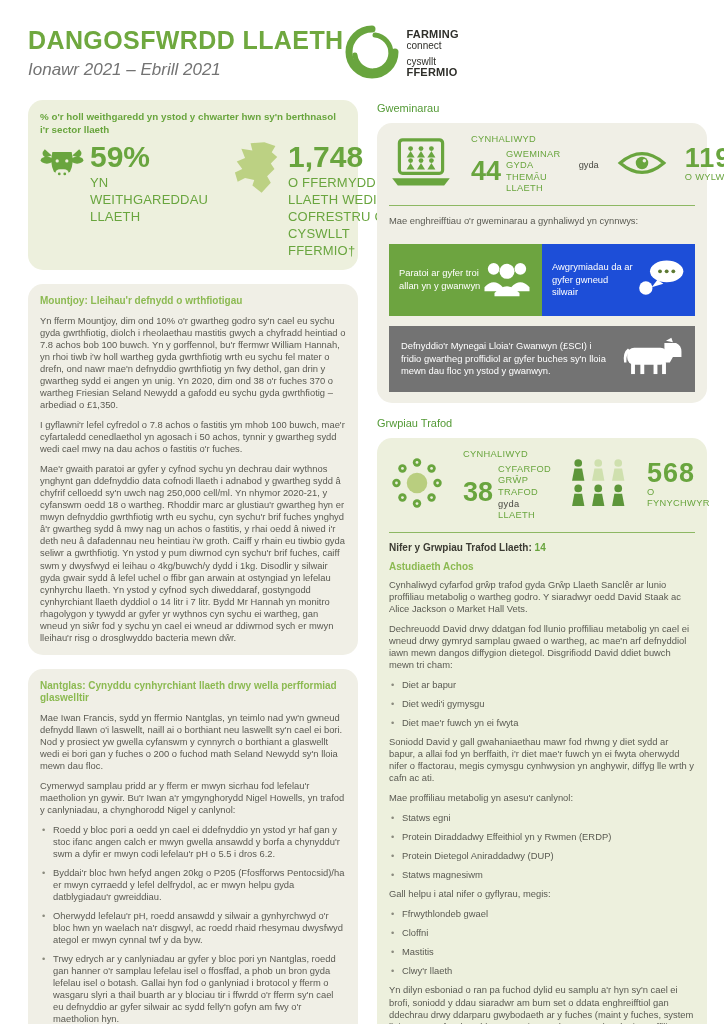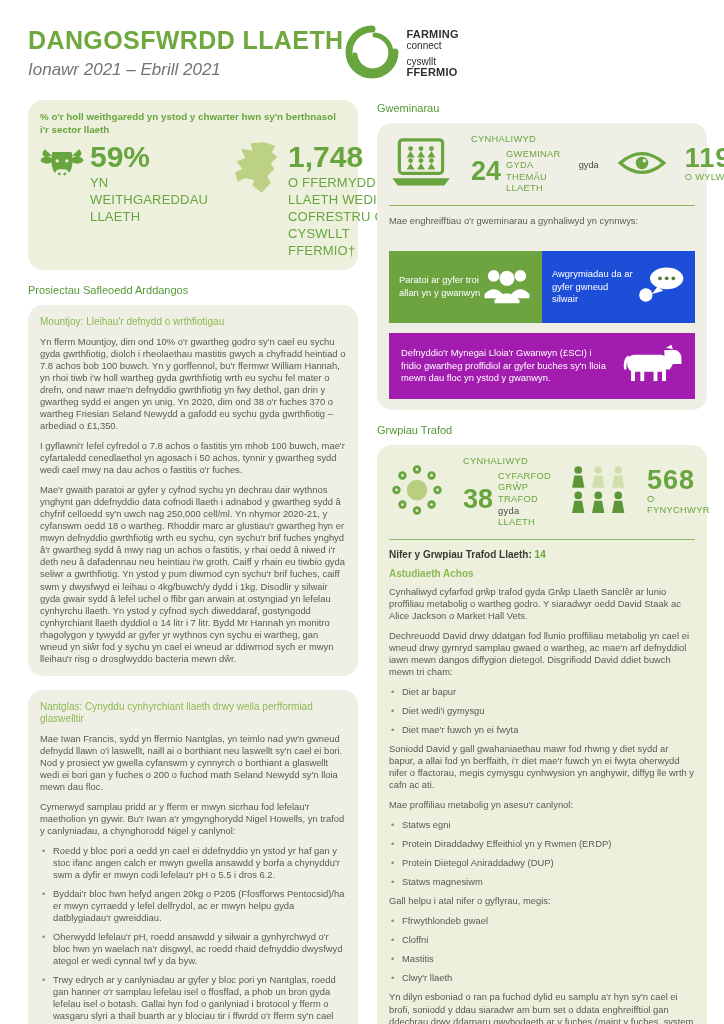--- a/index.html
+++ b/index.html
@@ -17,21 +17,21 @@
   .lt-b{font-weight:700;font-size:11px;letter-spacing:.2px;}
   .lt-gap{height:5px;}
   
   .cols{display:flex;margin-top:4px;}
   .col{width:330px;}
   .divider{width:1px;background:#6ca53c;margin:2px 9px 10px 10px;}
   
   .box{box-sizing:border-box;background:#f0efe6;padding:11px 12px;margin-bottom:14px;border-radius:15px;}
   .box-pale{background:#edf0dd;}
   .sec-h{color:#549a36;font-weight:400;font-size:11px;margin:2px 0 9px;}
-  .box-title{color:#8cba52;font-weight:400;font-size:10px;margin:0 0 7px;line-height:1.25;}
+  .box-title{color:#8cba52;font-weight:700;font-size:10px;margin:0 0 7px;line-height:1.25;}
   p{font-size:9.4px;line-height:1.28;margin:0 0 8px;}
   p:last-child{margin-bottom:0;}
   ul{margin:0;padding:0 0 0 13px;list-style:none;}
   li{font-size:9.4px;line-height:1.28;margin-bottom:7px;position:relative;}
   li::before{content:"\2022";position:absolute;left:-11px;color:#8a8a7e;}
   
   .stats-head{font-size:9.8px;font-weight:700;color:#69a53e;line-height:1.3;margin-bottom:7px;}
   .stats-row{display:flex;align-items:flex-start;gap:36px;}
   .stat{display:flex;align-items:flex-start;}
   .stat-val{font-size:30px;font-weight:700;color:#69a53e;line-height:.95;}
@@ -44,26 +44,26 @@
   
   .wrow{display:flex;align-items:center;gap:18px;}
   .caps{color:#69a53e;font-size:9.3px;letter-spacing:.3px;line-height:1.25;}
   .bignum{font-size:27px;font-weight:700;color:#69a53e;line-height:.95;}
   .held{margin-bottom:3px;}
   .numlblrow{display:flex;align-items:center;gap:5px;}
   .gyda{font-size:9.3px;color:#4a4a44;}
   .vwr .bignum{letter-spacing:1px;}
   .grn-hr{border:none;border-top:1px solid #8db863;margin:10px 0 9px;}
   
-  .ex-row{display:flex;margin-top:24px;}
+  .ex-row{display:flex;margin-top:17px;}
   .ex{flex:1;box-sizing:border-box;padding:10px;display:flex;justify-content:space-between;align-items:center;color:#fff;min-height:72px;}
   .ex-text{font-size:9.4px;line-height:1.35;}
   .ex1{background:#6da440;}
   .ex2{background:#1d4ed8;}
-  .ex3{background:#a21caf;margin-top:10px;display:flex;align-items:center;gap:10px;box-sizing:border-box;padding:10px 12px;color:#fff;min-height:62px;}
+  .ex3{background:#737373;margin-top:10px;display:flex;align-items:center;gap:10px;box-sizing:border-box;padding:10px 12px;color:#fff;min-height:62px;}
   .ex3 .ex-text{flex:1;}
   
   .nifer{font-size:10px;margin:2px 0 8px;}
   .nifer-lbl{font-weight:700;color:#3c3b33;}
   .nifer-val{font-weight:700;color:#69a53e;}
   .case-h{color:#8cba52;font-weight:700;font-size:10px;margin:0 0 7px;}
   .mid-caps{width:96px;}
 </style>
 </head>
 <body>
@@ -128,37 +128,36 @@
               </svg>
             </span>
             <div>
               <div class="stat-val">1,748</div>
               <div class="stat-lbl">O FFERMYDD LLAETH WEDI COFRESTRU GYDA CYSWLLT FFERMIO†</div>
             </div>
           </div>
         </div>
       </div>
 
-      <div class="sec-h">Prosiectau Safleoedd Arddangos</div>
 
       <div class="box">
         <div class="box-title">Mountjoy: Lleihau'r defnydd o wrthfiotigau</div>
         <p>Yn fferm Mountjoy, dim ond 10% o'r gwartheg godro sy'n cael eu sychu gyda gwrthfiotig, diolch i rheolaethau mastitis gwych a chyfradd heintiad o 7.8 achos bob 100 buwch. Yn y gorffennol, bu'r ffermwr William Hannah, yn rhoi tiwb i'w holl wartheg gyda gwrthfiotig wrth eu sychu fel mater o drefn, ond nawr mae'n defnyddio gwrthfiotig yn fwy dethol, gan drin y gwartheg sydd ei angen yn unig. Yn 2020, dim ond 38 o'r fuches 370 o wartheg Friesian Seland Newydd a gafodd eu sychu gyda gwrthfiotig – arbediad o £1,350.</p>
         <p>I gyflawni'r lefel cyfredol o 7.8 achos o fastitis ym mhob 100 buwch, mae'r cyfartaledd cenedlaethol yn agosach i 50 achos, tynnir y gwartheg sydd wedi cael mwy na dau achos o fastitis o'r fuches.</p>
         <p>Mae'r gwaith paratoi ar gyfer y cyfnod sychu yn dechrau dair wythnos ynghynt gan ddefnyddio data cofnodi llaeth i adnabod y gwartheg sydd â chyfrif celloedd sy'n uwch nag 250,000 cell/ml. Yn nhymor 2020-21, y cyfanswm oedd 18 o wartheg. Rhoddir marc ar glustiau'r gwartheg hyn er mwyn defnyddio gwrthfiotig wrth eu sychu, cyn sychu'r brif fuches ynghyd â'r gwartheg sydd â mwy nag un achos o fastitis, y rhai oedd â niwed i'r deth neu â dafadennau neu heintiau i'w groth. Caiff y rhain eu tiwbio gyda seliwr a gwrthfiotig. Yn ystod y pum diwrnod cyn sychu'r brif fuches, caiff swm y dwysfwyd ei leihau o 4kg/buwch/y dydd i 1kg. Disodlir y silwair gyda gwair sydd â lefel uchel o ffibr gan arwain at ostyngiad yn lefelau cynhyrchu llaeth. Yn ystod y cyfnod sych diweddaraf, gostyngodd cynhyrchiant llaeth dyddiol o 14 litr i 7 litr. Bydd Mr Hannah yn monitro rhagolygon y tywydd ar gyfer yr wythnos cyn sychu ei wartheg, gan wneud yn siŵr fod y sychu yn cael ei wneud ar ddiwrnod sych er mwyn lleihau'r risg o drosglwyddo bacteria mewn dŵr.</p>
       </div>
 
       <div class="box">
         <div class="box-title">Nantglas: Cynyddu cynhyrchiant llaeth drwy wella perfformiad glaswelltir</div>
         <p>Mae Iwan Francis, sydd yn ffermio Nantglas, yn teimlo nad yw'n gwneud defnydd llawn o'i laswellt, naill ai o borthiant neu laswellt sy'n cael ei bori. Nod y prosiect yw gwella cyfanswm y cynnyrch o borthiant a glaswellt wedi ei bori gan y fuches o 200 o fuchod math Seland Newydd sy'n lloia mewn dau floc.</p>
         <p>Cymerwyd samplau pridd ar y fferm er mwyn sicrhau fod lefelau'r maetholion yn gywir. Bu'r Iwan a'r ymgynghorydd Nigel Howells, yn trafod y canlyniadau, a chynghorodd Nigel y canlynol:</p>
         <ul>
           <li>Roedd y bloc pori a oedd yn cael ei ddefnyddio yn ystod yr haf gan y stoc ifanc angen calch er mwyn gwella ansawdd y borfa a chynyddu'r swm a dyfir er mwyn codi lefelau'r pH o 5.5 i dros 6.2.</li>
           <li>Byddai'r bloc hwn hefyd angen 20kg o P205 (Ffosfforws Pentocsid)/ha er mwyn cyrraedd y lefel delfrydol, ac er mwyn helpu gyda datblygiadau'r gwreiddiau.</li>
-          <li>Oherwydd lefelau'r pH, roedd ansawdd y silwair a gynhyrchwyd o'r bloc hwn yn waelach na'r disgwyl, ac roedd rhaid defnyddio dwysfwyd ategol er wedi cynnal twf y da byw.</li>
+          <li>Oherwydd lefelau'r pH, roedd ansawdd y silwair a gynhyrchwyd o'r bloc hwn yn waelach na'r disgwyl, ac roedd rhaid rhesymau dwysfwyd ategol er mwyn cynnal twf y da byw.</li>
           <li>Trwy edrych ar y canlyniadau ar gyfer y bloc pori yn Nantglas, roedd gan hanner o'r samplau lefelau isel o ffosffad, a phob un bron gyda lefelau isel o botash. Gallai hyn fod o ganlyniad i brotocol y fferm o wasgaru slyri a thail buarth ar y blociau tir i ffwrdd o'r fferm sy'n cael eu defnyddio ar gyfer silwair ac sydd felly'n gofyn am fwy o'r maetholion hyn.</li>
           <li>Oherwydd cynnydd mewn achosion Pica'r llynedd, bydd samplau o laswellt ffres yn cael eu cymryd ynghyd â sampl pridd o'r un cae mae'r gwartheg yn ei bori. Bydd elfennau mwynol a hybrin yn cael eu dadansoddi er mwyn gweld pa faetholion sydd ar gael o fewn y pridd.</li>
         </ul>
       </div>
     </div>
 
     <div class="divider"></div>
 
     <div class="col">
 
@@ -182,21 +181,21 @@
                   <path d="M35 39 h10 l-5 -8 Z"></path>
                 <circle cx="53" cy="28" r="3"></circle>
                   <path d="M48 39 h10 l-5 -8 Z"></path>
                 <path d="M4 50 h72 l-7 9 H11 Z"></path>
               </g>
             </svg>
           </span>
           <div>
             <div class="caps held">CYNHALIWYD</div>
             <div class="numlblrow">
-              <span class="bignum">24</span>
+              <span class="bignum">44</span>
               <span class="caps">
                 <span>GWEMINAR</span><br>
                 <span>GYDA THEMÂU</span><br>
                 <span>LLAETH</span>
               </span>
             </div>
           </div>
           <span class="gyda">gyda</span>
           <span>
             <svg width="50" height="28" viewBox="0 0 64 34">

